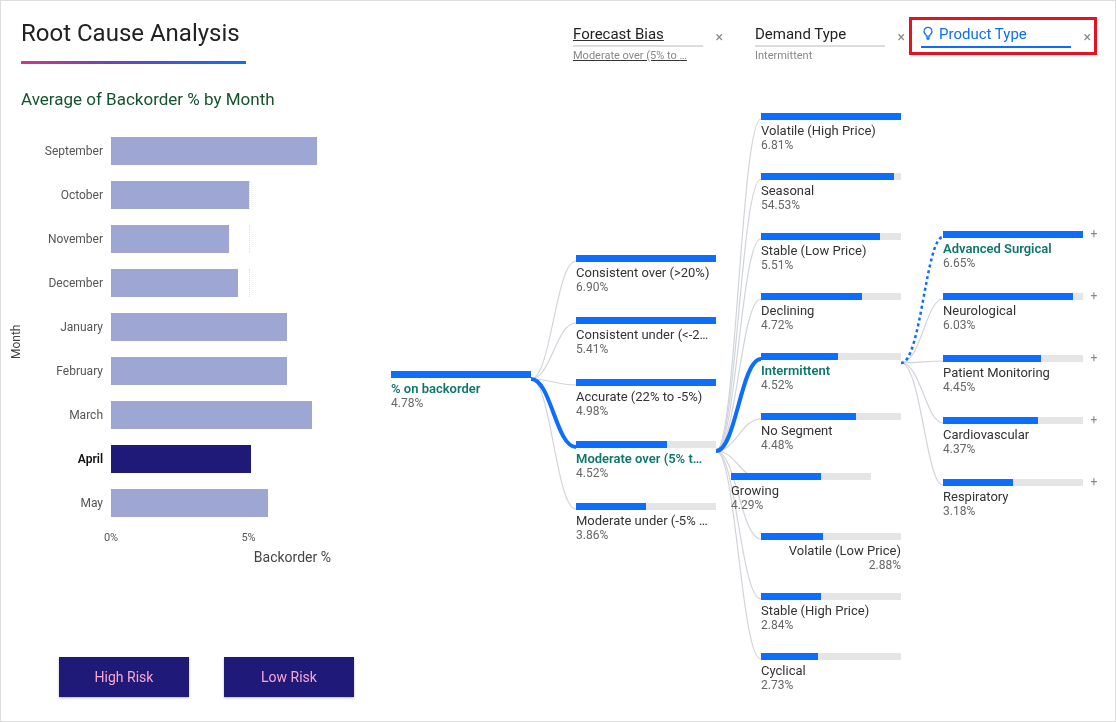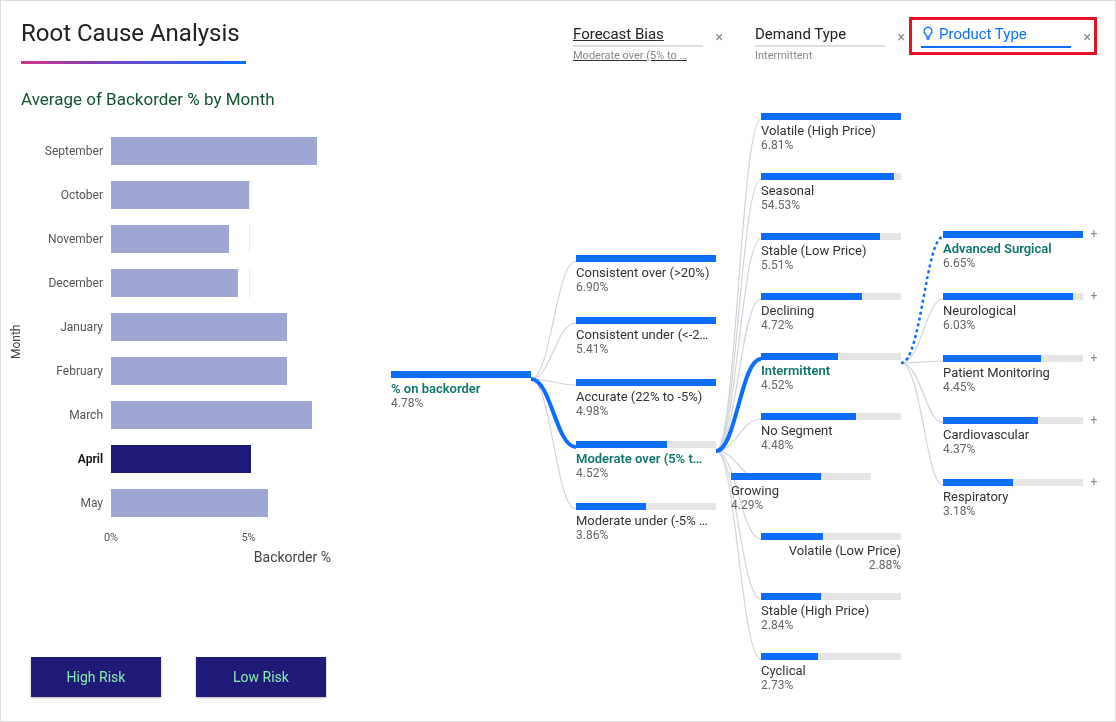--- a/index.html
+++ b/index.html
@@ -48,23 +48,24 @@
   .x-axis-row .bar-label{ visibility:hidden;}
   .x-ticks { flex:1; position:relative; height:14px;}
   .x-tick { position:absolute; font-size:11px; color:#555; transform:translateX(-50%);}
   .x-axis-label { text-align:right; margin-top:4px; font-size:14px; color:#444; margin-left:90px;}
 
   
   .btn {
     position:absolute; bottom:24px;
     width:130px; height:40px;
     display:flex; align-items:center; justify-content:center;
-    background:#1f1a78; color:#86efac; font-size:14px;
+    background:#1f1a78; color:#f9a8d4; font-size:14px;
     cursor:pointer;
     box-shadow: 0 1px 2px rgba(0,0,0,.3);
+    margin-left: 28px;
   }
   .btn-high { left:30px; }
   .btn-low  { left:195px; }
 
   
   .filter-head {
     position:absolute; top:24px; height:40px; width:150px;
   }
   .filter-head .fh-title { font-size:15px; color:#222; }
   .filter-head .fh-title.link { color:#0d6efd; }

